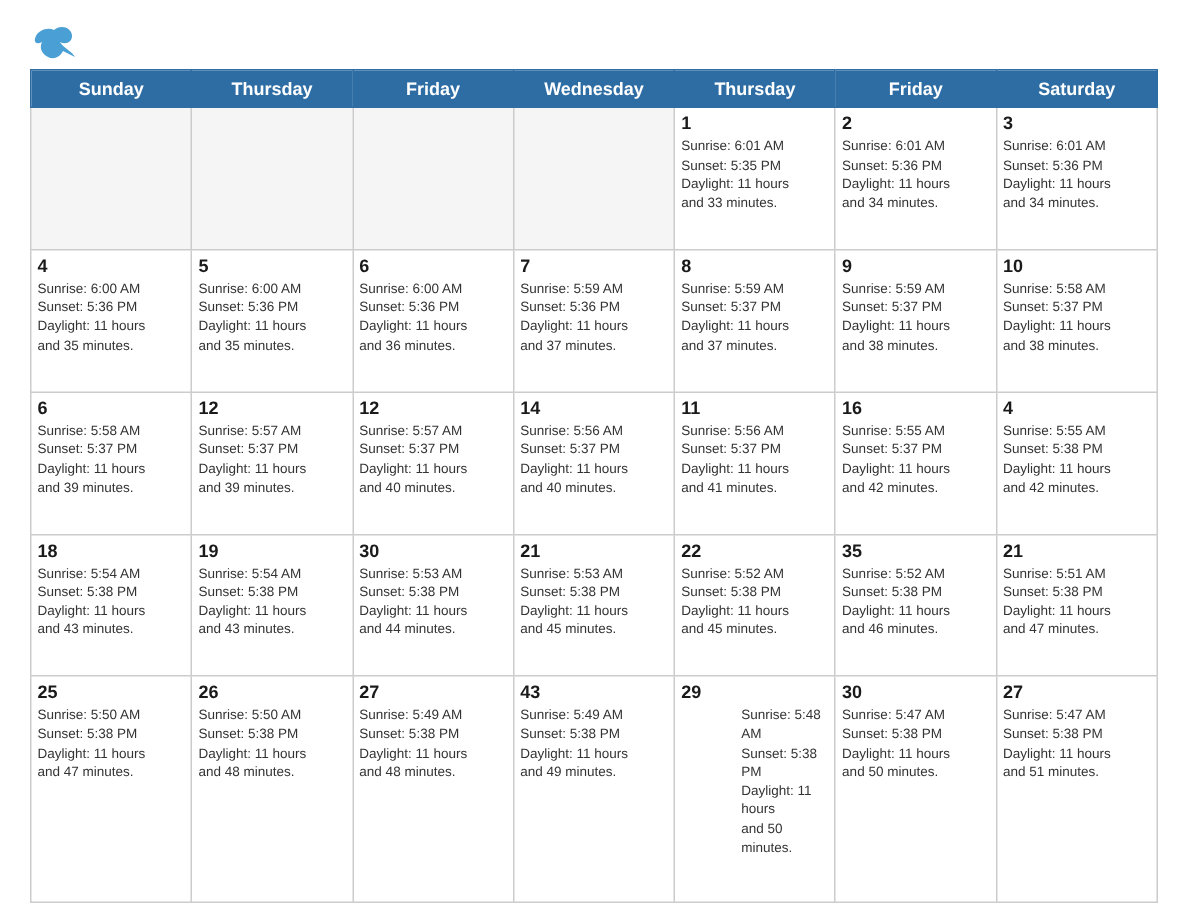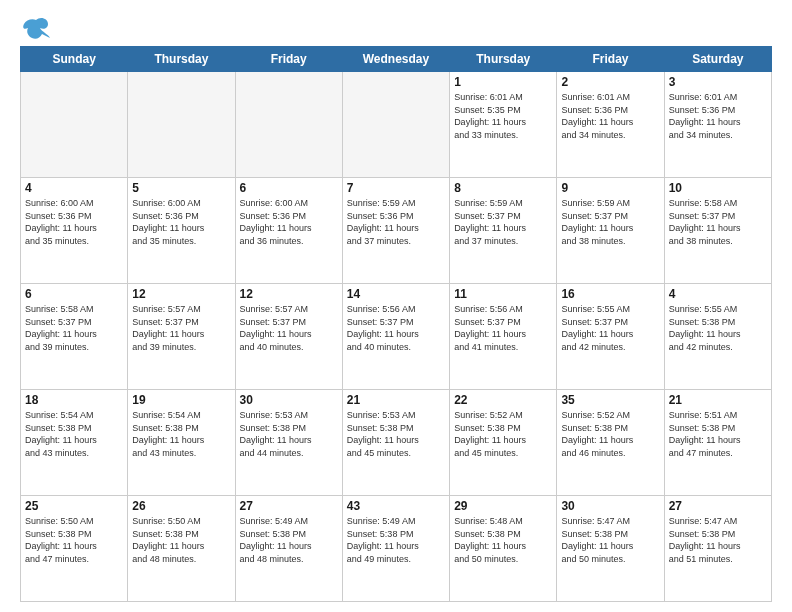--- a/index.html
+++ b/index.html
@@ -328,21 +328,21 @@
           </td>
           <td>
             <span class="day-num">43</span>
             <div class="day-info" style="white-space: pre-line;">Sunrise: 5:49 AM
 Sunset: 5:38 PM
 Daylight: 11 hours
 and 49 minutes.</div>
           </td>
           <td>
             <span class="day-num">29</span>
-            <div class="day-info" style="white-space: pre-line;">Sunrise: 5:48 AM
+            <div class="day-info" style="white-space: pre-line; margin-left: 40px;">Sunrise: 5:48 AM
 Sunset: 5:38 PM
 Daylight: 11 hours
 and 50 minutes.</div>
           </td>
           <td>
             <span class="day-num">30</span>
             <div class="day-info" style="white-space: pre-line;">Sunrise: 5:47 AM
 Sunset: 5:38 PM
 Daylight: 11 hours
 and 50 minutes.</div>

